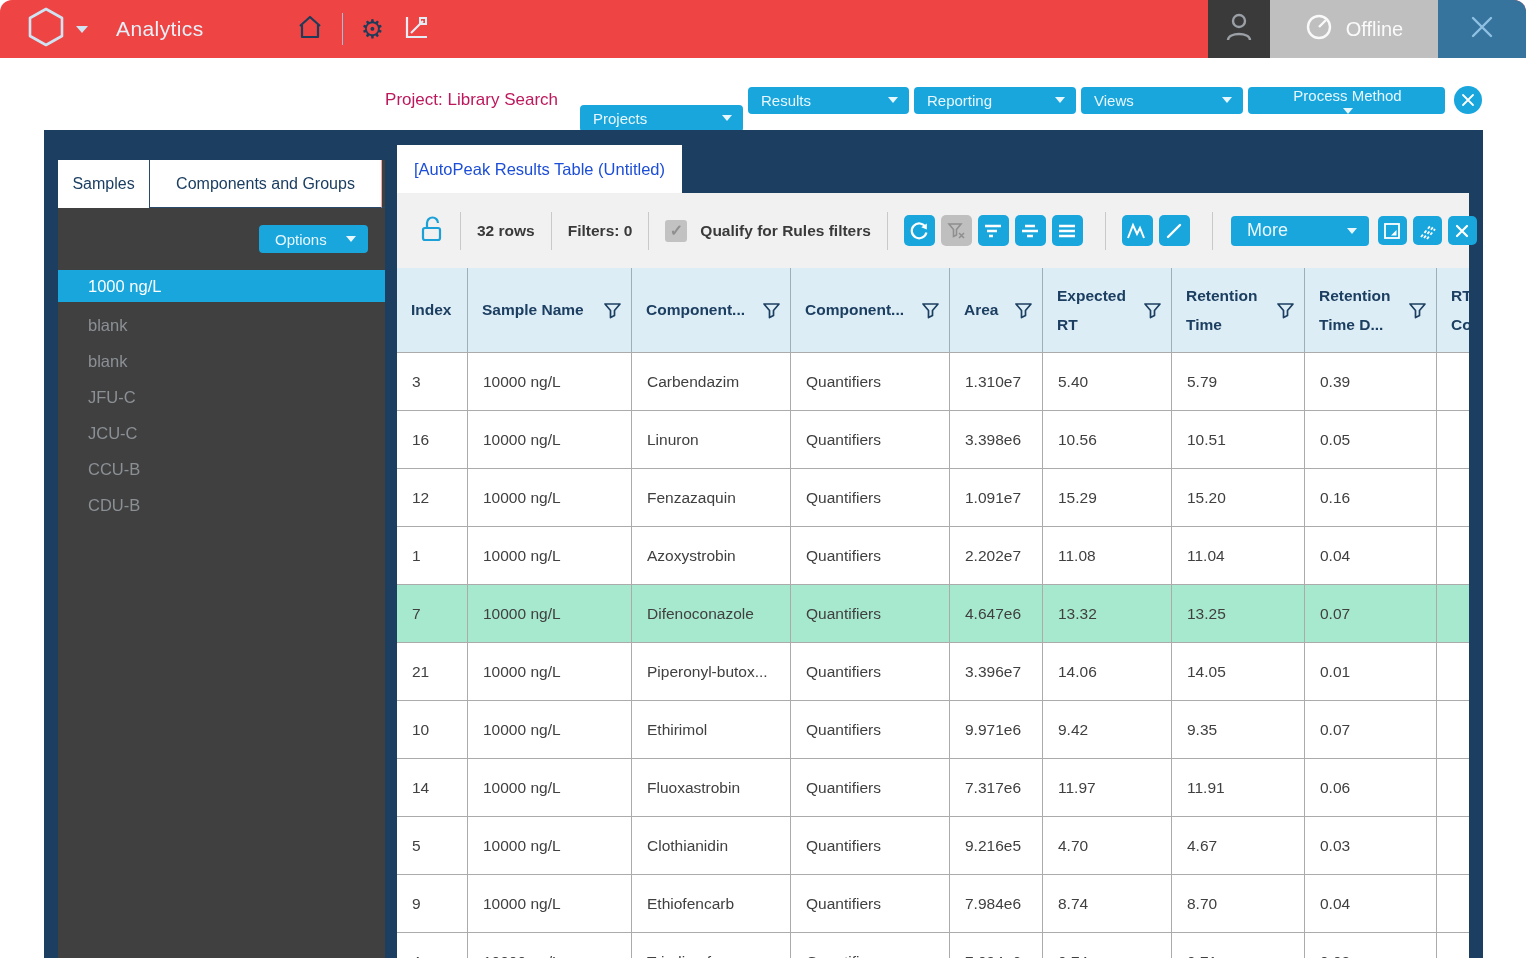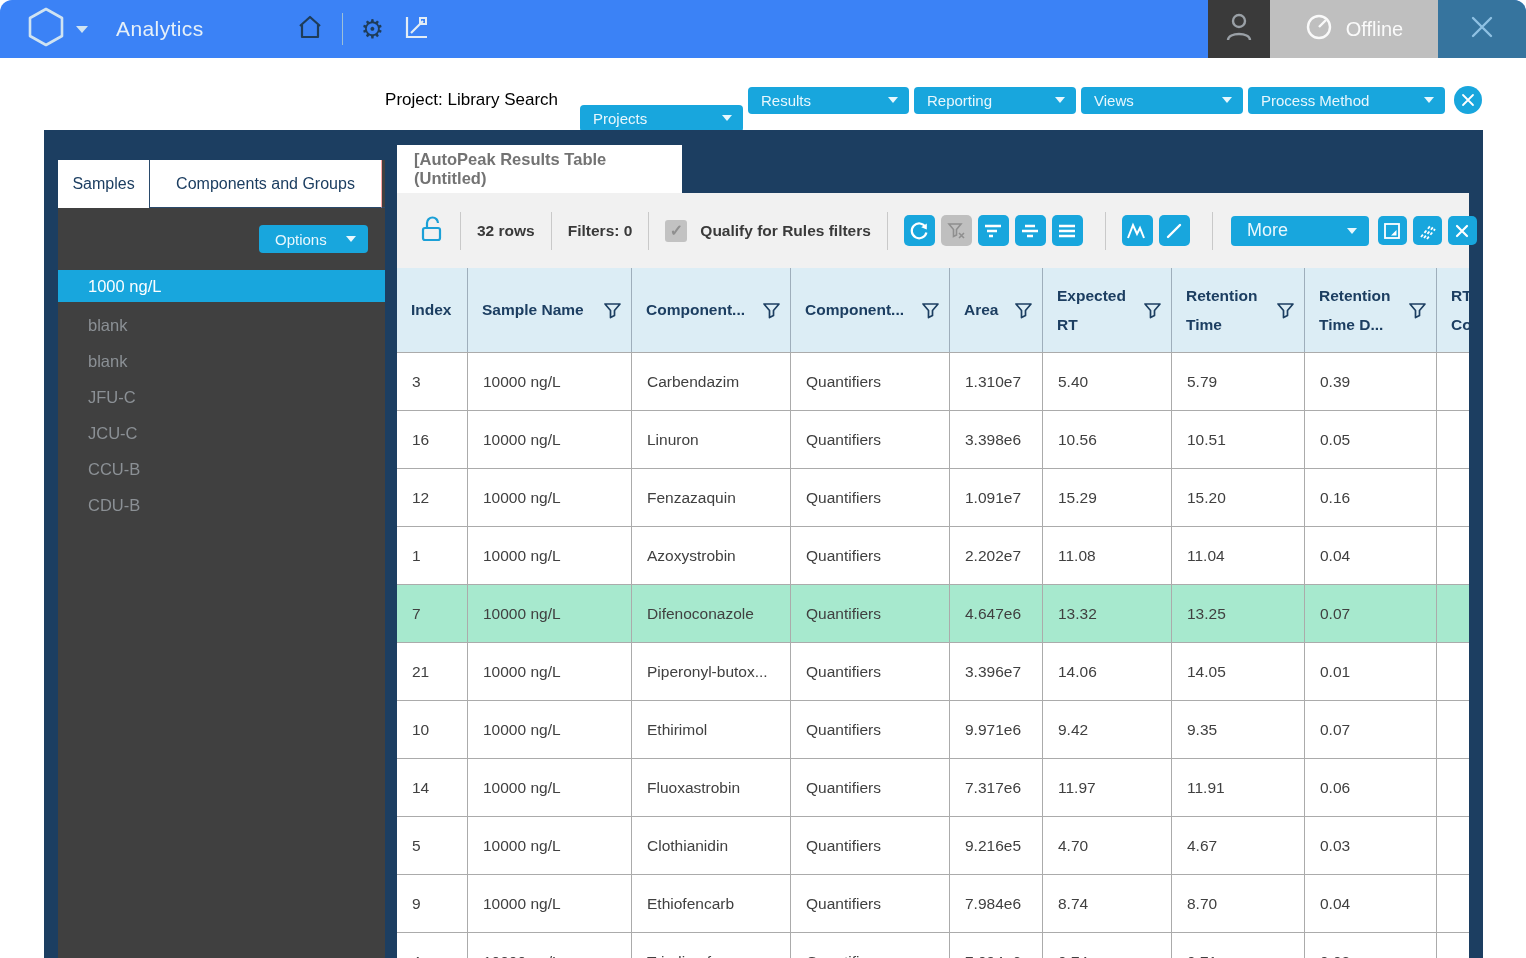--- a/index.html
+++ b/index.html
@@ -1,43 +1,43 @@
 <!DOCTYPE html>
 <html><head>
 <meta charset="utf-8">
 <style>
   html,body{margin:0;padding:0;background:#fff;}
   body{width:1526px;height:958px;overflow:hidden;font-family:"Liberation Sans",sans-serif;-webkit-font-smoothing:antialiased;}
   .screen{position:relative;width:1526px;height:958px;background:#fff;overflow:hidden;}
 
   
-  .topbar{position:absolute;left:0;top:0;width:1526px;height:58px;background:#3b82f6;border-radius:12px 12px 0 0;display:flex;align-items:center;justify-content:flex-end;}
+  .topbar{position:absolute;left:0;top:0;width:1526px;height:58px;background:#ef4444;border-radius:12px 12px 0 0;display:flex;align-items:center;justify-content:flex-end;}
   .logo-wrap{display:flex;align-items:center;margin-left:28px;cursor:pointer;}
   .logo-caret{width:0;height:0;border-left:6px solid transparent;border-right:6px solid transparent;border-top:7px solid #CFE3F2;margin-left:12px;}
   .app-title{color:#E6F0F8;font-size:21px;font-weight:500;letter-spacing:.4px;margin-left:28px;}
   .tb-icons{display:flex;align-items:center;margin-left:92px;}
   .tb-divider{width:1px;height:32px;background:#9CC0D8;margin:0 18px;}
   .gear-glyph{font-size:26px;color:#1E3C59;line-height:1;}
   .tb-right{margin-left:auto;display:flex;align-items:stretch;height:58px;}
   .person-box{width:62px;background:#3A3A3A;display:flex;align-items:center;justify-content:center;cursor:pointer;}
   .offline-box{width:168px;background:#BFBFBF;display:flex;align-items:center;justify-content:center;gap:13px;cursor:pointer;}
   .offline-label{color:#FAFAFA;font-size:20px;font-weight:500;}
   .close-box{width:88px;background:#36749E;display:flex;align-items:center;justify-content:center;cursor:pointer;border-radius:0 12px 0 0;}
 
   
   .project-bar{position:absolute;top:85px;right:44px;height:30px;display:flex;align-items:center;}
-  .project-label{color:#000000;font-size:17px;font-weight:500;margin-right:17px;}
+  .project-label{color:#be185d;font-size:17px;font-weight:500;margin-right:17px;}
   .proj-btn{height:27px;background:#18A6DD;border-radius:4px;margin-left:5px;display:flex;align-items:center;justify-content:space-between;padding:0 11px 0 13px;cursor:pointer;}
   .proj-btn .lbl{color:#E8F7FD;font-size:15px;font-weight:500;}
   .caret-dn{width:0;height:0;border-left:5.5px solid transparent;border-right:5.5px solid transparent;border-top:6px solid #E8F7FD;}
   .proj-btn:nth-child(2){width:139px;margin-top:36px;}
   .proj-btn:nth-child(3){width:137px;}
   .proj-btn:nth-child(4){width:138px;}
   .proj-btn:nth-child(5){width:138px;}
-  .proj-btn:nth-child(6){width:173px;}
+  .proj-btn:nth-child(6){width:173px;flex-direction:column;}
   .circle-x{width:28px;height:28px;border-radius:50%;background:#18A6DD;display:flex;align-items:center;justify-content:center;margin-left:9px;cursor:pointer;}
 
   
   .main-window{position:absolute;left:44px;top:130px;width:1439px;height:828px;background:#1C3E61;}
 
   
   .left-panel{position:absolute;left:14px;top:30px;width:327px;height:799px;background:#404040;}
   .lp-tabs{display:flex;height:48px;}
   .lp-tab{display:flex;align-items:center;justify-content:center;font-size:16px;font-weight:500;color:#1C3E61;background:#fff;cursor:pointer;box-sizing:border-box;}
   .lp-tab.active{width:92px;border-right:1px solid #2A4A6B;}
@@ -45,21 +45,21 @@
   .lp-tab-filler{flex:1;border-bottom:1px solid #2A4A6B;box-sizing:border-box;}
   .options-btn{position:absolute;left:201px;top:65px;width:109px;height:28px;background:#18A6DD;border-radius:4px;display:flex;align-items:center;justify-content:space-between;padding:0 12px 0 16px;box-sizing:border-box;cursor:pointer;}
   .options-btn .lbl{color:#E8F7FD;font-size:15px;font-weight:500;text-align:center;}
   .sample-list{position:absolute;left:0;top:110px;width:327px;}
   .sample-item{height:36px;line-height:36px;padding-left:30px;font-size:16.5px;color:#8B9095;cursor:pointer;}
   .sample-item.selected{height:32px;line-height:32px;background:#18A6DD;color:#FBFEFF;margin-bottom:5px;}
 
   
   .right-panel{position:absolute;left:353px;top:15px;width:1072px;height:813px;}
   .rp-tabstrip{height:48px;display:flex;}
-  .rp-tab{width:285px;background:#fff;color:#737373;font-size:16.5px;font-weight:700;display:flex;align-items:center;padding-left:17px;box-sizing:border-box;cursor:pointer;}
+  .rp-tab{width:285px;background:#fff;color:#1d4ed8;font-size:16.5px;font-weight:400;display:flex;align-items:center;padding-left:17px;box-sizing:border-box;cursor:pointer;}
 
   .toolbar{height:75px;background:#F1F1F1;display:flex;align-items:center;padding-left:23px;box-sizing:border-box;}
   .tsep{width:1px;height:38px;background:#C9C9C9;margin:0 16px;flex:none;}
   .ttext{font-size:15.5px;font-weight:700;color:#3A3A3A;white-space:nowrap;}
   .tcheck{width:22px;height:22px;background:#C2C2C2;border-radius:3px;display:flex;align-items:center;justify-content:center;margin-right:13px;flex:none;cursor:pointer;}
   .tcheck span{color:#8F8F8F;font-size:16px;font-weight:700;line-height:1;}
   .tbtn{width:31px;height:31px;border-radius:5px;background:#18A6DD;display:flex;align-items:center;justify-content:center;margin-right:6px;flex:none;cursor:pointer;}
   .tbtn.disabled{background:#BFBFBF;cursor:default;}
   .more-btn{width:138px;height:30px;background:#18A6DD;border-radius:4px;display:flex;align-items:center;justify-content:space-between;padding:0 12px 0 16px;box-sizing:border-box;margin:0 9px 0 2px;flex:none;cursor:pointer;}
   .more-btn .lbl{color:#E8F7FD;font-size:18px;font-weight:500;}

